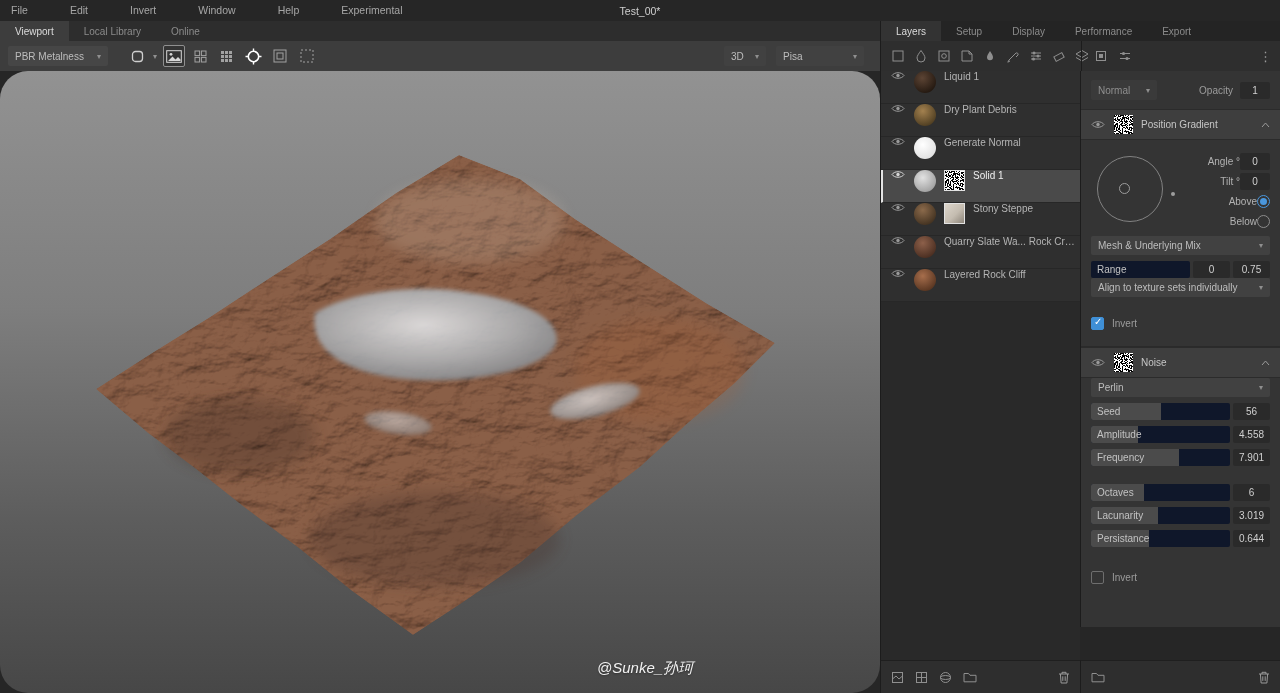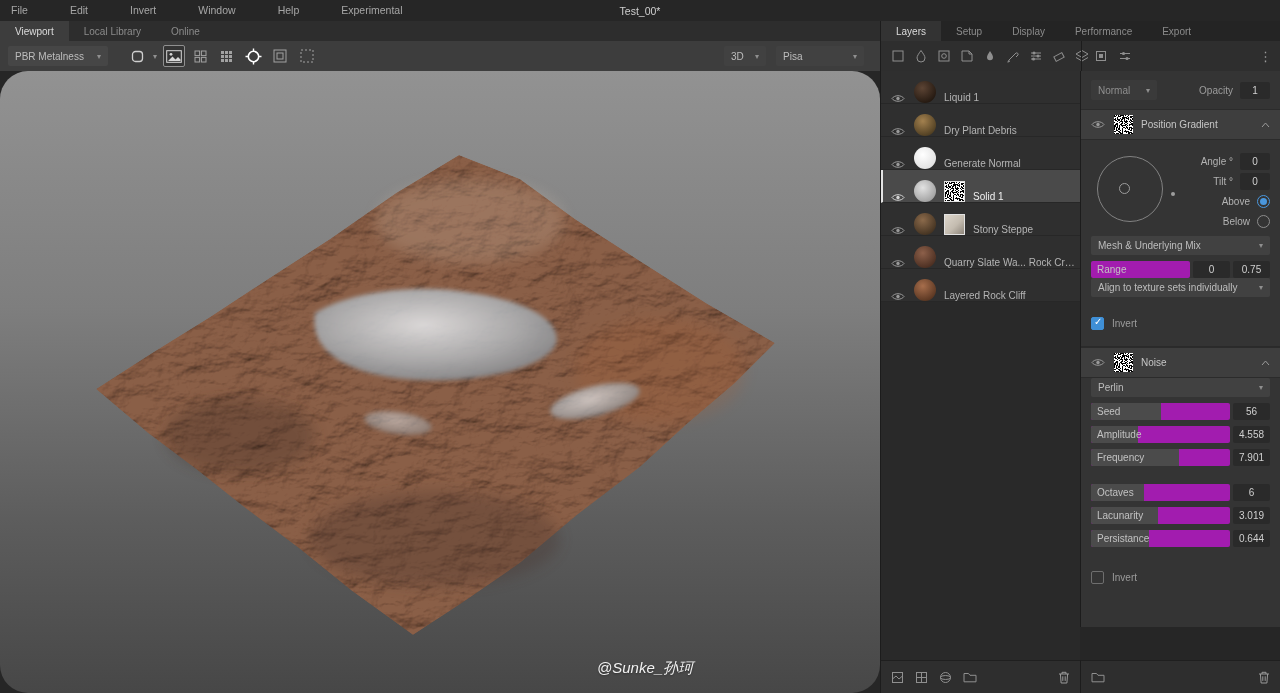--- a/index.html
+++ b/index.html
@@ -39,21 +39,21 @@
   .dd-3d { position:absolute; right:114px; top:5px; width:42px; height:20px; }
   .dd-model { position:absolute; right:16px; top:5px; width:88px; height:20px; }
 
   
   .viewport { position:absolute; top:71px; left:0; width:880px; height:622px;
     background:linear-gradient(180deg,#929292 0%,#7e7e7e 38%,#5d5d5d 72%,#474747 100%); overflow:hidden;border-radius:28px; }
   .watermark { position:absolute; left:597px; top:588px; font-size:15px; font-style:italic; color:#f2f2f2; text-shadow:0 1px 2px rgba(0,0,0,.35); }
 
   
   .layers-panel { position:absolute; top:71px; left:880px; width:200px; height:589px; background:#292929; border-left:1px solid #1c1c1c; overflow:hidden; }
-  .layer-row { position:relative; height:33px; background:#2f2f2f; border-bottom:1px solid #272727; display:flex; align-items:flex-end; padding-left:10px; gap:8px; }
+  .layer-row { position:relative; height:33px; background:#2f2f2f; border-bottom:1px solid #272727; display:flex; align-items:flex-start; padding-left:10px; gap:8px; }
   .layer-row.selected { background:#4a4a4a; border-left:2px solid #e4e4e4; padding-left:8px; }
   .eye { color:#9a9a9a; display:flex; align-items:center; width:15px; flex:0 0 auto; }
   .layer-row.selected .eye { color:#d5d5d5; }
   .thumb { width:22px; height:22px; border-radius:50%; flex:0 0 auto; }
   .thumb-liquid   { background:radial-gradient(circle at 38% 32%, #5c4434, #231810 78%); }
   .thumb-debris   { background:radial-gradient(circle at 40% 32%, #a3814f, #4a3a1f 82%); }
   .thumb-white    { background:radial-gradient(circle at 40% 35%, #ffffff, #d8d8d8); }
   .thumb-solid    { background:radial-gradient(circle at 40% 35%, #e2e2e2, #8d8d8d); }
   .thumb-steppe   { background:radial-gradient(circle at 40% 32%, #8b6a4b, #3c2d1d 85%); }
   .thumb-icelandic{ background:radial-gradient(circle at 40% 32%, #7d6a5d, #332923 85%); }
@@ -82,24 +82,24 @@
   .hdr-thumb { width:19px; height:19px; overflow:hidden; flex:0 0 auto; background:#777; }
   .hdr-title { flex:1; font-size:10px; color:#c6c6c6; }
   .chevron { color:#9a9a9a; display:flex; }
 
   .pg-body { display:flex; padding:12px 10px 0 10px; height:96px; }
   .dial-wrap { position:relative; width:92px; height:84px; flex:0 0 auto; }
   .dial { position:absolute; left:6px; top:4px; width:66px; height:66px; border:1.5px solid #828282; border-radius:50%; }
   .dial-knob { position:absolute; left:28px; top:31px; width:11px; height:11px; border:1.5px solid #9d9d9d; border-radius:50%; background:#343434; }
   .dial-dot { position:absolute; left:80px; top:40px; width:4px; height:4px; border-radius:50%; background:#9d9d9d; }
   .pg-rows { flex:1; display:flex; flex-direction:column; gap:5px; padding-top:2px; }
-  .pg-row { display:flex; align-items:center; justify-content:flex-end; gap:7px; height:15px; font-size:10px; color:#b2b2b2; }
+  .pg-row { display:flex; align-items:center; justify-content:flex-end; height:15px; font-size:10px; color:#b2b2b2; }
 
   .range-row, .field-row { margin:6px 10px 0 10px; display:flex; gap:3px; height:17px; }
-  .slider-bar { position:relative; flex:1; height:17px; background:#a21caf; border-radius:2px; overflow:hidden; display:flex; align-items:center; }
+  .slider-bar { position:relative; flex:1; height:17px; background:#0f172a; border-radius:2px; overflow:hidden; display:flex; align-items:center; }
   .slider-fill { position:absolute; left:0; top:0; bottom:0; background:#4b4b4b; }
   .slider-label { position:relative; padding-left:6px; font-size:10px; color:#c2c2c2; white-space:nowrap; }
 
   .mt14 { margin-top:14px; } .mt12 { margin-top:12px; } .mt6 { margin-top:6px; }
   .invert-row { margin:20px 10px 0 10px; display:flex; align-items:center; gap:8px; }
   .invert-row.last { margin-top:24px; }
   .divider { height:1px; background:#2a2a2a; margin-top:16px; }
   .fields-wrap { margin-top:4px; }
   .field-row.gap-top { margin-top:18px; }
 

